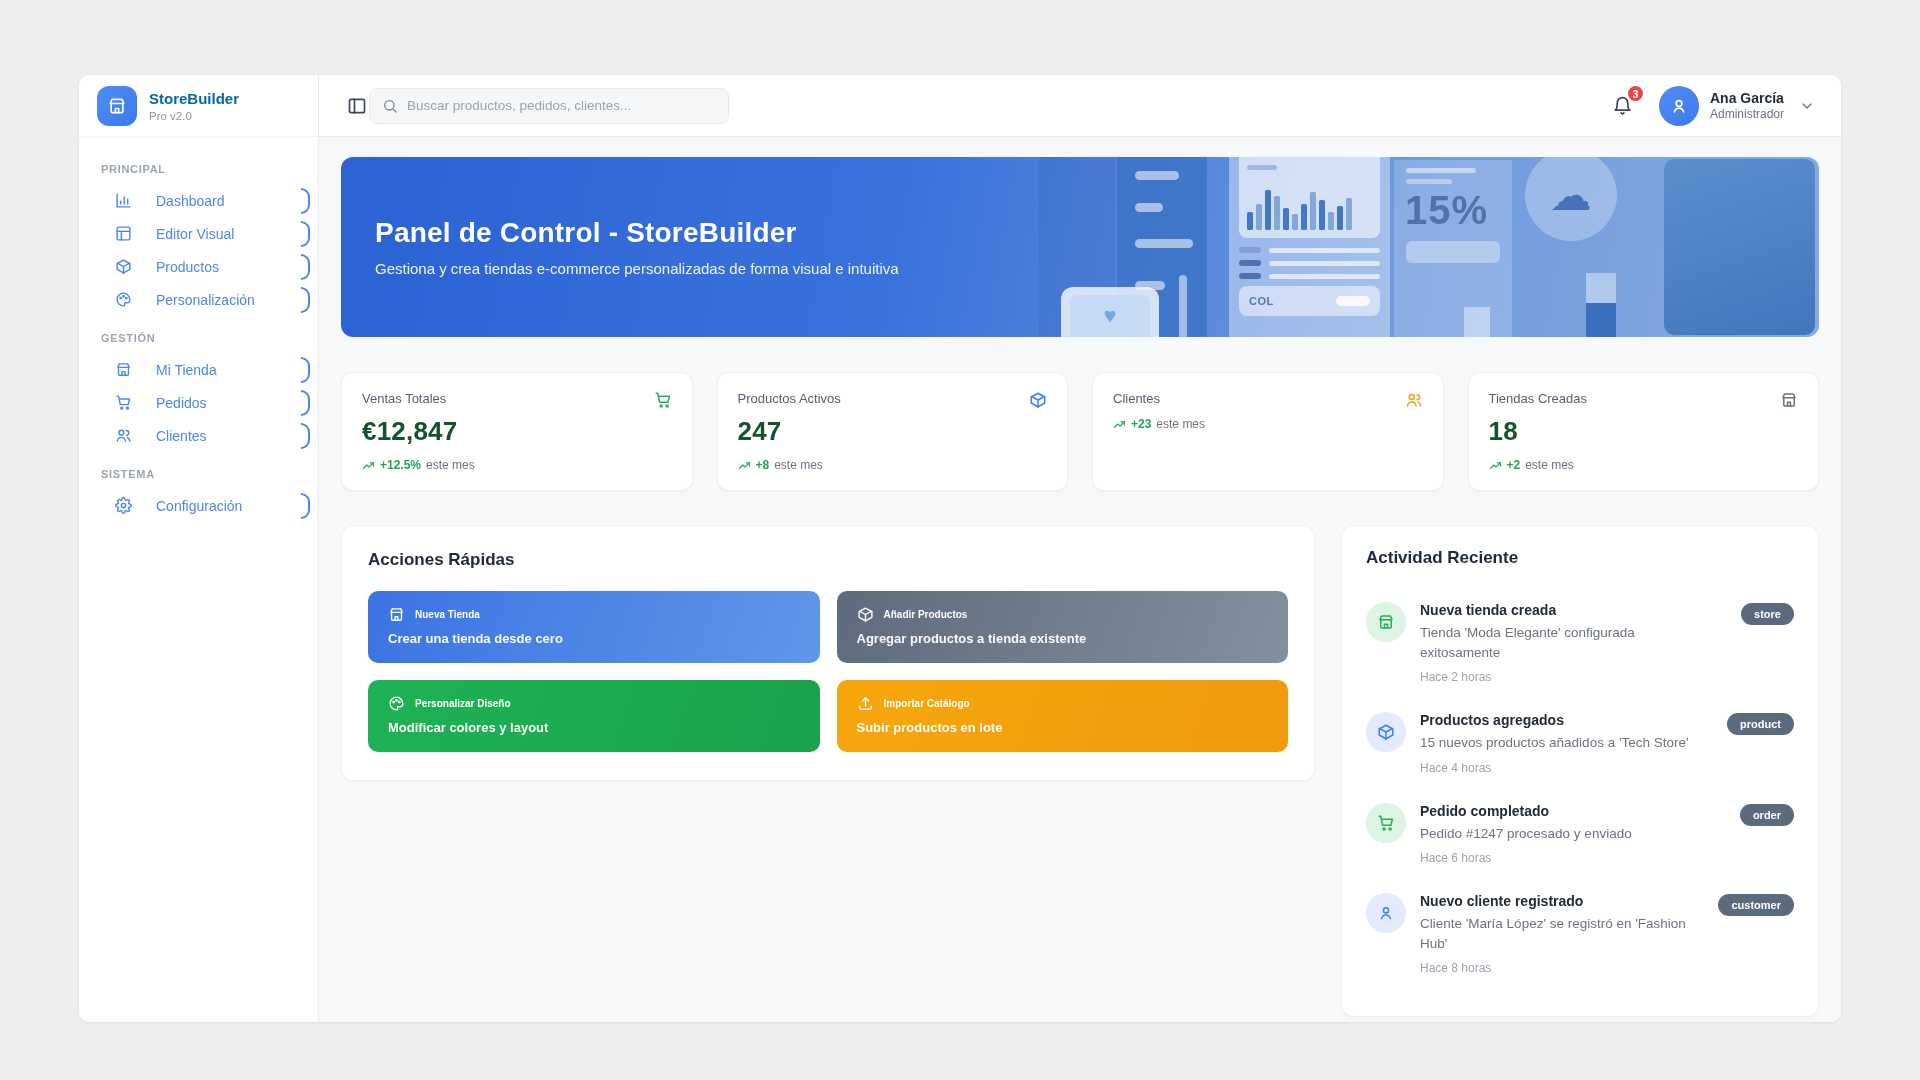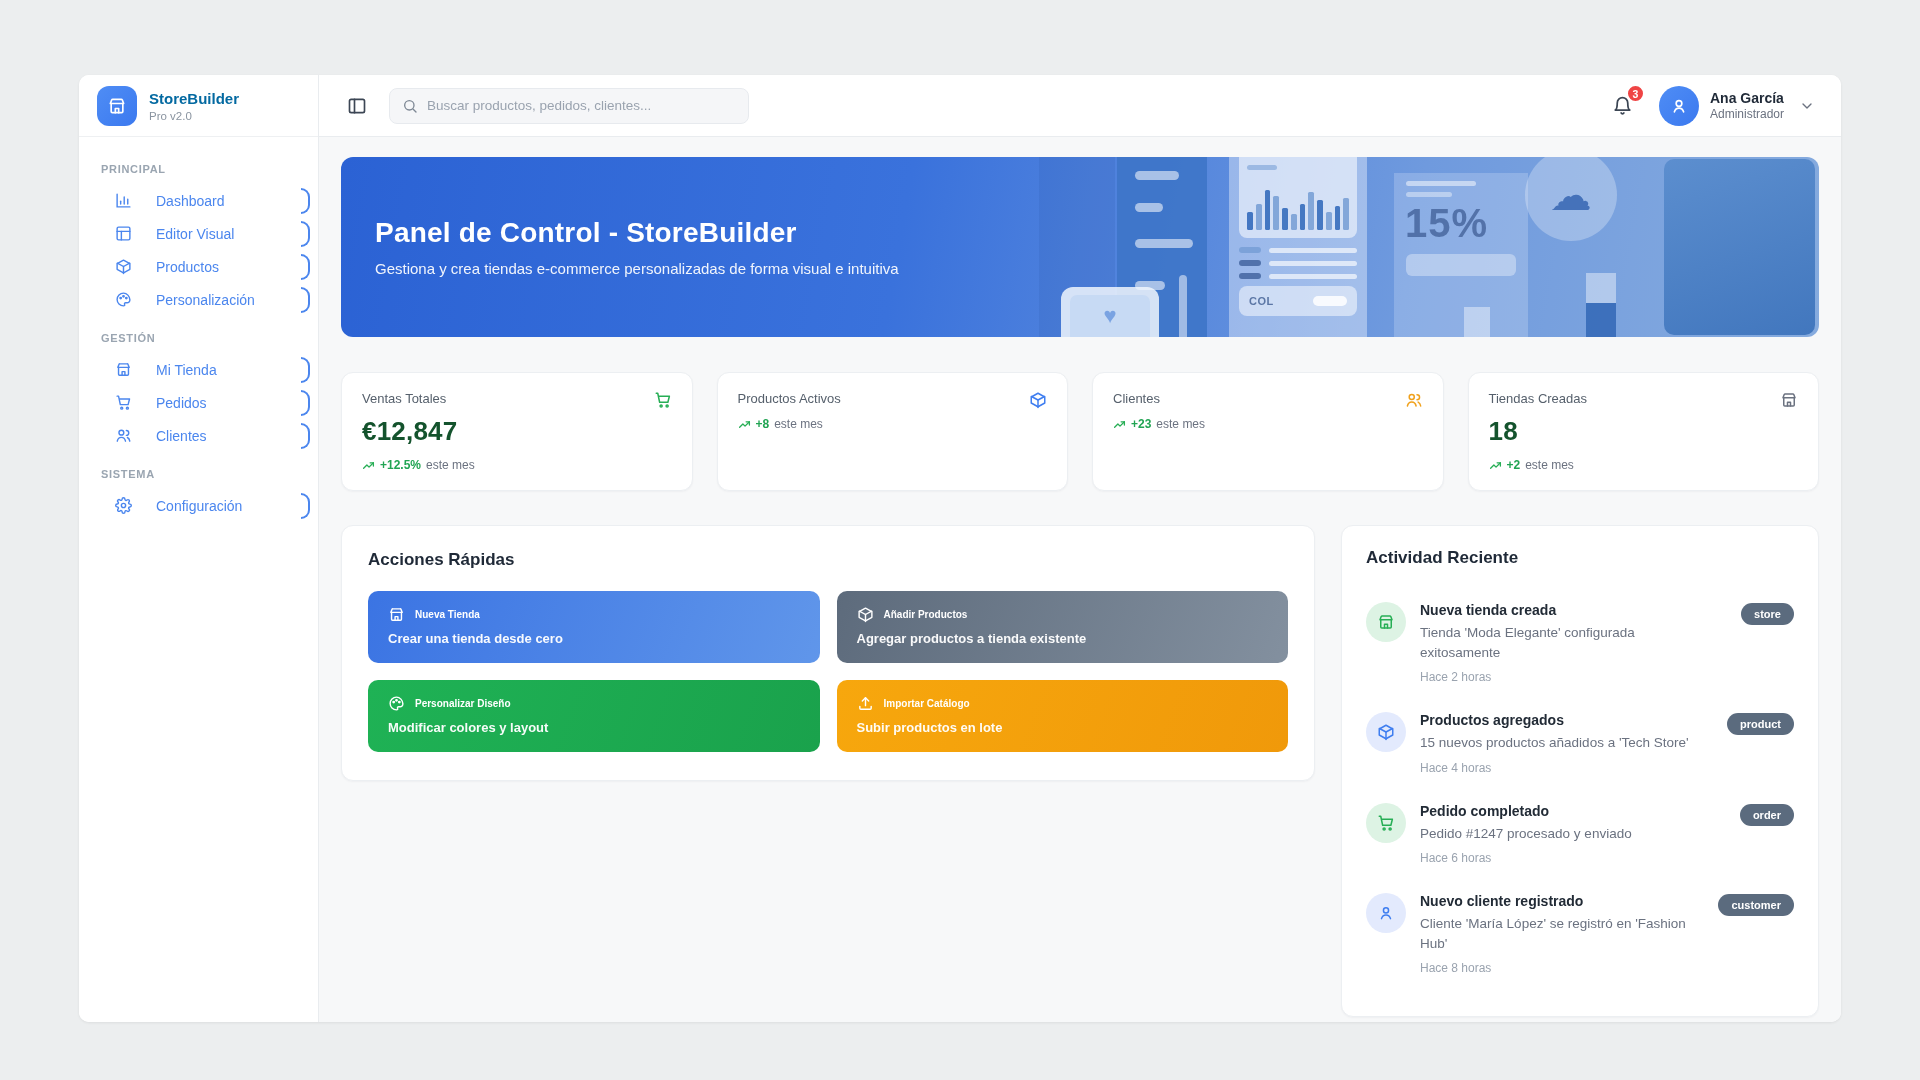--- a/index.html
+++ b/index.html
@@ -22,21 +22,21 @@
   .nav-section-label { padding:16px 22px 9px; font-size:11px; font-weight:700; color:#9aa5b1; letter-spacing:.7px; }
   .nav-item { position:relative; display:flex; align-items:center; gap:24px; padding:8px 36px; color:#4b86ee;
               font-size:14px; cursor:pointer; }
   .nav-item .nav-icon { color:#4b86ee; }
   .nav-bracket { position:absolute; right:8px; top:50%; transform:translateY(-50%); width:9px; height:26px;
                  border:2px solid #4b86ee; border-left:none; border-radius:0 9px 9px 0; }
 
   
   .main { flex:1; display:flex; flex-direction:column; min-width:0; }
   .topbar { height:62px; flex:0 0 62px; background:#fff; border-bottom:1px solid #e9ecef;
-            display:flex; align-items:center; padding:0 26px; gap:20px; }
+            display:flex; align-items:center; padding:0 26px; }
   .collapse-btn { color:#3c4654; background:none; border:none; cursor:pointer; padding:2px; }
   .search { width:360px; height:36px; background:#f5f6f8; border:1px solid #e7eaee; border-radius:8px;
             display:flex; align-items:center; gap:9px; padding:0 12px; color:#7d8794; }
   .search input { border:none; background:transparent; outline:none; flex:1; font-size:13.5px;
                   font-family:inherit; color:#374151; }
   .search input::placeholder { color:#9aa3af; }
   .topbar-right { margin-left:auto; display:flex; align-items:center; gap:24px; }
   .bell-wrap { position:relative; background:none; border:none; cursor:pointer; color:#3c4654; padding:2px; }
   .badge { position:absolute; top:-9px; right:-10px; min-width:19px; height:19px; border-radius:50%;
            background:#ef4444; border:2px solid #fff; color:#fff; font-size:10.5px; font-weight:700;
@@ -61,35 +61,35 @@
   .art-shade { position:absolute; left:0; top:0; bottom:0; width:76px; background:rgba(23,62,135,.10); }
   .art-strip { position:absolute; left:78px; top:0; bottom:0; width:90px; background:rgba(62,117,200,.92); }
   .art-strip i { position:absolute; left:18px; height:9px; border-radius:5px; background:rgba(255,255,255,.55); }
   .art-stem { position:absolute; left:140px; bottom:0; width:8px; height:62px; border-radius:4px 4px 0 0;
               background:rgba(255,255,255,.5); }
   .art-phone { position:absolute; left:22px; top:130px; width:98px; height:50px;
                background:rgba(240,246,253,.85); border-radius:12px 12px 0 0; padding:8px 9px 0; }
   .art-phone-screen { width:100%; height:100%; background:#c7daf4; border-radius:7px 7px 0 0;
                       display:flex; align-items:center; justify-content:center;
                       color:#7aa3e2; font-size:22px; line-height:1; }
-  .art-col-chart { position:absolute; left:190px; top:0; bottom:0; width:138px; background:rgba(248,251,255,.40); }
+  .art-col-chart { position:absolute; left:190px; top:0; bottom:0; width:161px; background:rgba(248,251,255,.40); }
   .art-chart-card { margin:0 10px; background:rgba(255,255,255,.55); border-radius:0 0 8px 8px; padding:8px 8px 8px; }
   .art-line-sm { width:30px; height:5px; border-radius:3px; background:rgba(120,160,215,.6); margin-bottom:8px; }
   .art-bars { display:flex; align-items:flex-end; gap:3px; height:52px; }
   .art-bar { width:6px; border-radius:1.5px; background:rgba(44,101,185,.85); }
   .art-bar.alt { background:rgba(116,156,212,.85); }
   .art-legend { padding:9px 10px 0; }
   .art-legend .row { display:flex; align-items:center; gap:8px; margin-bottom:7px; }
   .art-legend .dot { width:22px; height:6px; border-radius:3px; background:rgba(55,90,150,.75); }
   .art-legend .line { flex:1; height:5px; border-radius:3px; background:rgba(255,255,255,.65); }
   .art-bottom-card { margin:6px 10px; background:rgba(255,255,255,.5); border-radius:8px; height:30px;
                      display:flex; align-items:center; justify-content:space-between; padding:0 10px; }
   .art-col-label { font-size:11px; font-weight:700; color:rgba(70,100,150,.85); letter-spacing:.5px; }
   .art-pill-sm { width:34px; height:10px; border-radius:5px; background:rgba(255,255,255,.85); }
-  .art-col-pct { position:absolute; left:355px; top:16px; bottom:0; width:134px; background:rgba(240,247,255,.22); }
+  .art-col-pct { position:absolute; left:355px; top:3px; bottom:0; width:118px; background:rgba(240,247,255,.22); }
   .art-col-pct .l1 { width:70px; height:5px; border-radius:3px; background:rgba(255,255,255,.5); margin:8px 0 0 12px; }
   .art-col-pct .l2 { width:46px; height:5px; border-radius:3px; background:rgba(255,255,255,.4); margin:6px 0 0 12px; }
   .art-pct { font-size:40px; font-weight:600; color:rgba(34,64,120,.55); margin:4px 0 0 11px; letter-spacing:1px; }
   .art-pct-pill { margin:8px 12px 0; height:22px; border-radius:6px; background:rgba(255,255,255,.35); }
   .art-bar-a { position:absolute; left:425px; bottom:0; width:26px; height:30px; background:rgba(255,255,255,.42); }
   .art-bar-b { position:absolute; left:547px; bottom:0; width:30px; height:64px; background:rgba(255,255,255,.42); }
   .art-bar-b::after { content:""; position:absolute; left:0; right:0; bottom:0; height:34px; background:rgba(40,96,180,.85); }
   .art-cloud { position:absolute; left:486px; top:-8px; width:92px; height:92px; border-radius:50%;
                background:rgba(255,255,255,.28); display:flex; align-items:center; justify-content:center;
                font-size:42px; color:rgba(47,96,175,.8); }
@@ -399,20 +399,21 @@
         </div>
         <div class="stat-card">
           <div class="stat-label">Productos Activos</div>
           <span class="stat-icon ic-blue">
               <svg width="18" height="18" viewBox="0 0 24 24" fill="none" stroke="currentColor" stroke-width="2" stroke-linecap="round" stroke-linejoin="round">
                 <path d="M21 16V8l-9-5-9 5v8l9 5 9-5z"></path>
                 <path d="M3.3 7.3 12 12l8.7-4.7"></path>
                 <path d="M12 22V12"></path>
               </svg>
             </span>
+          <div class="stat-value">247</div>
           <div class="stat-trend">
             <span class="ic-green">
                 <svg width="13" height="13" viewBox="0 0 24 24" fill="none" stroke="currentColor" stroke-width="2.4" stroke-linecap="round" stroke-linejoin="round">
                   <path d="m3 17 6-6 4 4 8-8"></path>
                   <path d="M15 7h6v6"></path>
                 </svg>
               </span>
             <span class="trend-val">+8</span>
             <span class="trend-suffix">este mes</span>
           </div>

